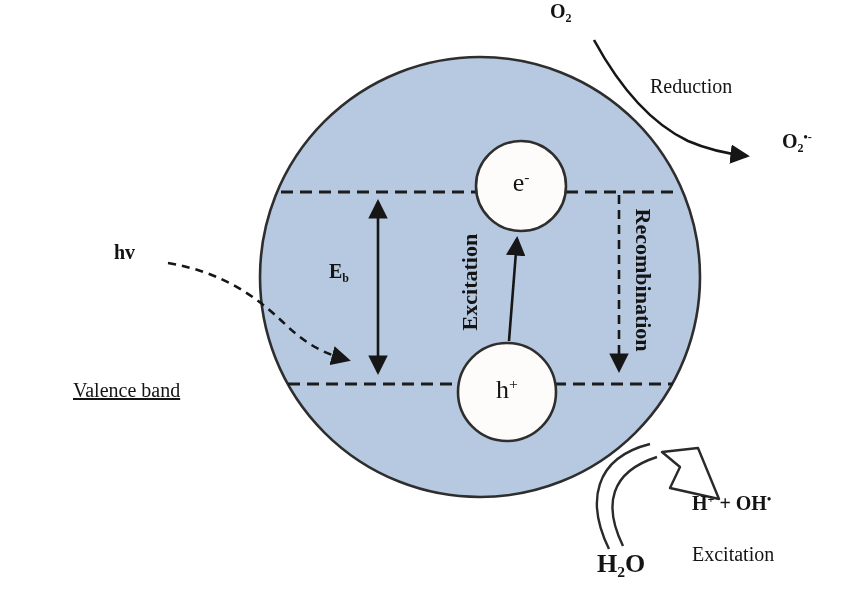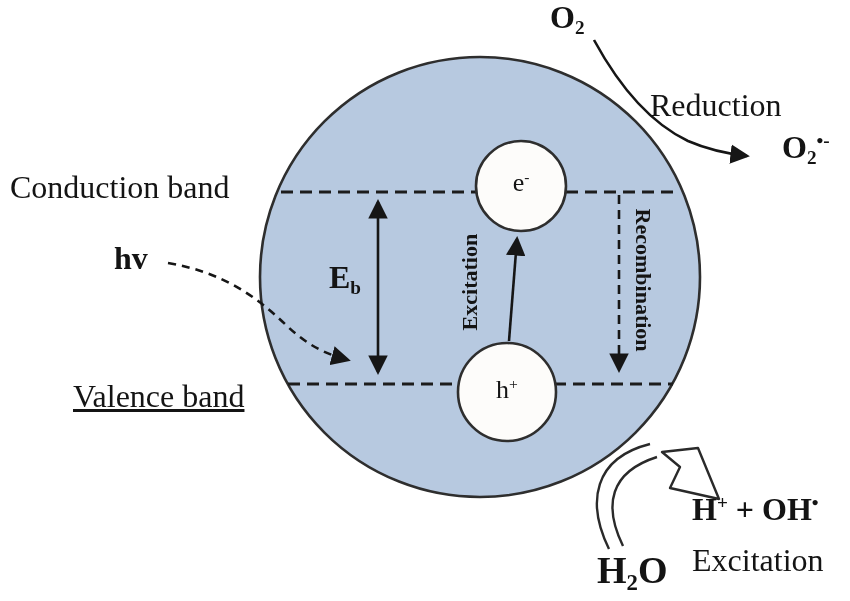--- a/index.html
+++ b/index.html
@@ -17,21 +17,21 @@
     overflow: hidden;
   }
   .stage svg {
     position: absolute;
     left: 0;
     top: 0;
   }
   .lbl {
     position: absolute;
     white-space: nowrap;
-    font-size: 32px;
+    font-size: 20px;
     line-height: 1.1;
     color: #141414;
   }
   .bold { font-weight: bold; }
   .sub {
     font-size: 0.6em;
     vertical-align: -0.3em;
   }
   .sup {
     font-size: 0.6em;
@@ -83,31 +83,28 @@
       <path d="M623,546 C603,505 610,472 657,457" fill="none" stroke="#2a2a2a" stroke-width="2.4"></path>
       <polygon points="719,499 670,488 680,467 662,452 698,448" fill="#ffffff" stroke="#2a2a2a" stroke-width="2.4" stroke-linejoin="round"></polygon>
     </g>
   </svg>
 
   <div class="lbl bold" style="left:550px; top:0px;">
     <span>O</span><span class="sub">2</span>
   </div>
 
 
-  <div class="lbl" style="left:650px; top:88px;">
+  <div class="lbl" style="left:650px; top:75px;">
     <span>Reduction</span>
   </div>
 
   <div class="lbl bold" style="left:782px; top:130px;">
     <span>O</span><span class="sub">2</span><span class="sup">•-</span>
   </div>
 
-  <div class="lbl" style="left:10px; top:170px;">
-    <span>Conduction band</span>
-  </div>
 
   <div class="lbl bold" style="left:114px; top:241px;">
     <span>hv</span>
   </div>
 
   <div class="lbl bold" style="left:329px; top:260px;">
     <span>E</span><span class="sub">b</span>
   </div>
 
   <div class="lbl vert vert-up" style="left:400px; top:270px; width:140px;">
@@ -131,17 +128,17 @@
   </div>
 
   <div class="lbl bold" style="left:692px; top:492px;">
     <span>H</span><span class="sup">+</span><span> + OH</span><span class="sup">•</span>
   </div>
 
   <div class="lbl" style="left:692px; top:543px;">
     <span>Excitation</span>
   </div>
 
-  <div class="lbl bold" style="left:597px; top:550px; font-size:38px;">
+  <div class="lbl bold" style="left:597px; top:550px; font-size:26px;">
     <span>H</span><span class="sub">2</span><span>O</span>
   </div>
 
 </div>
 
 </body></html>

